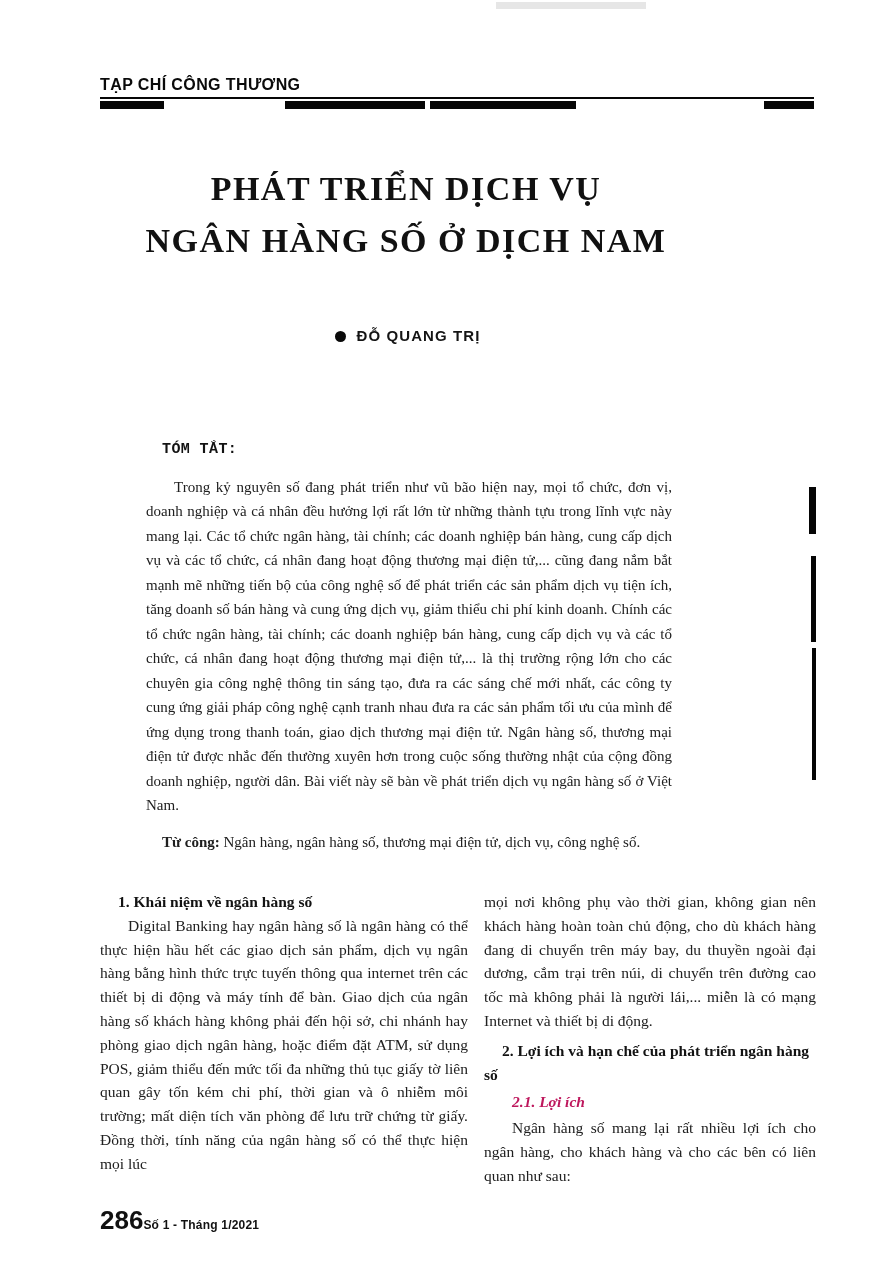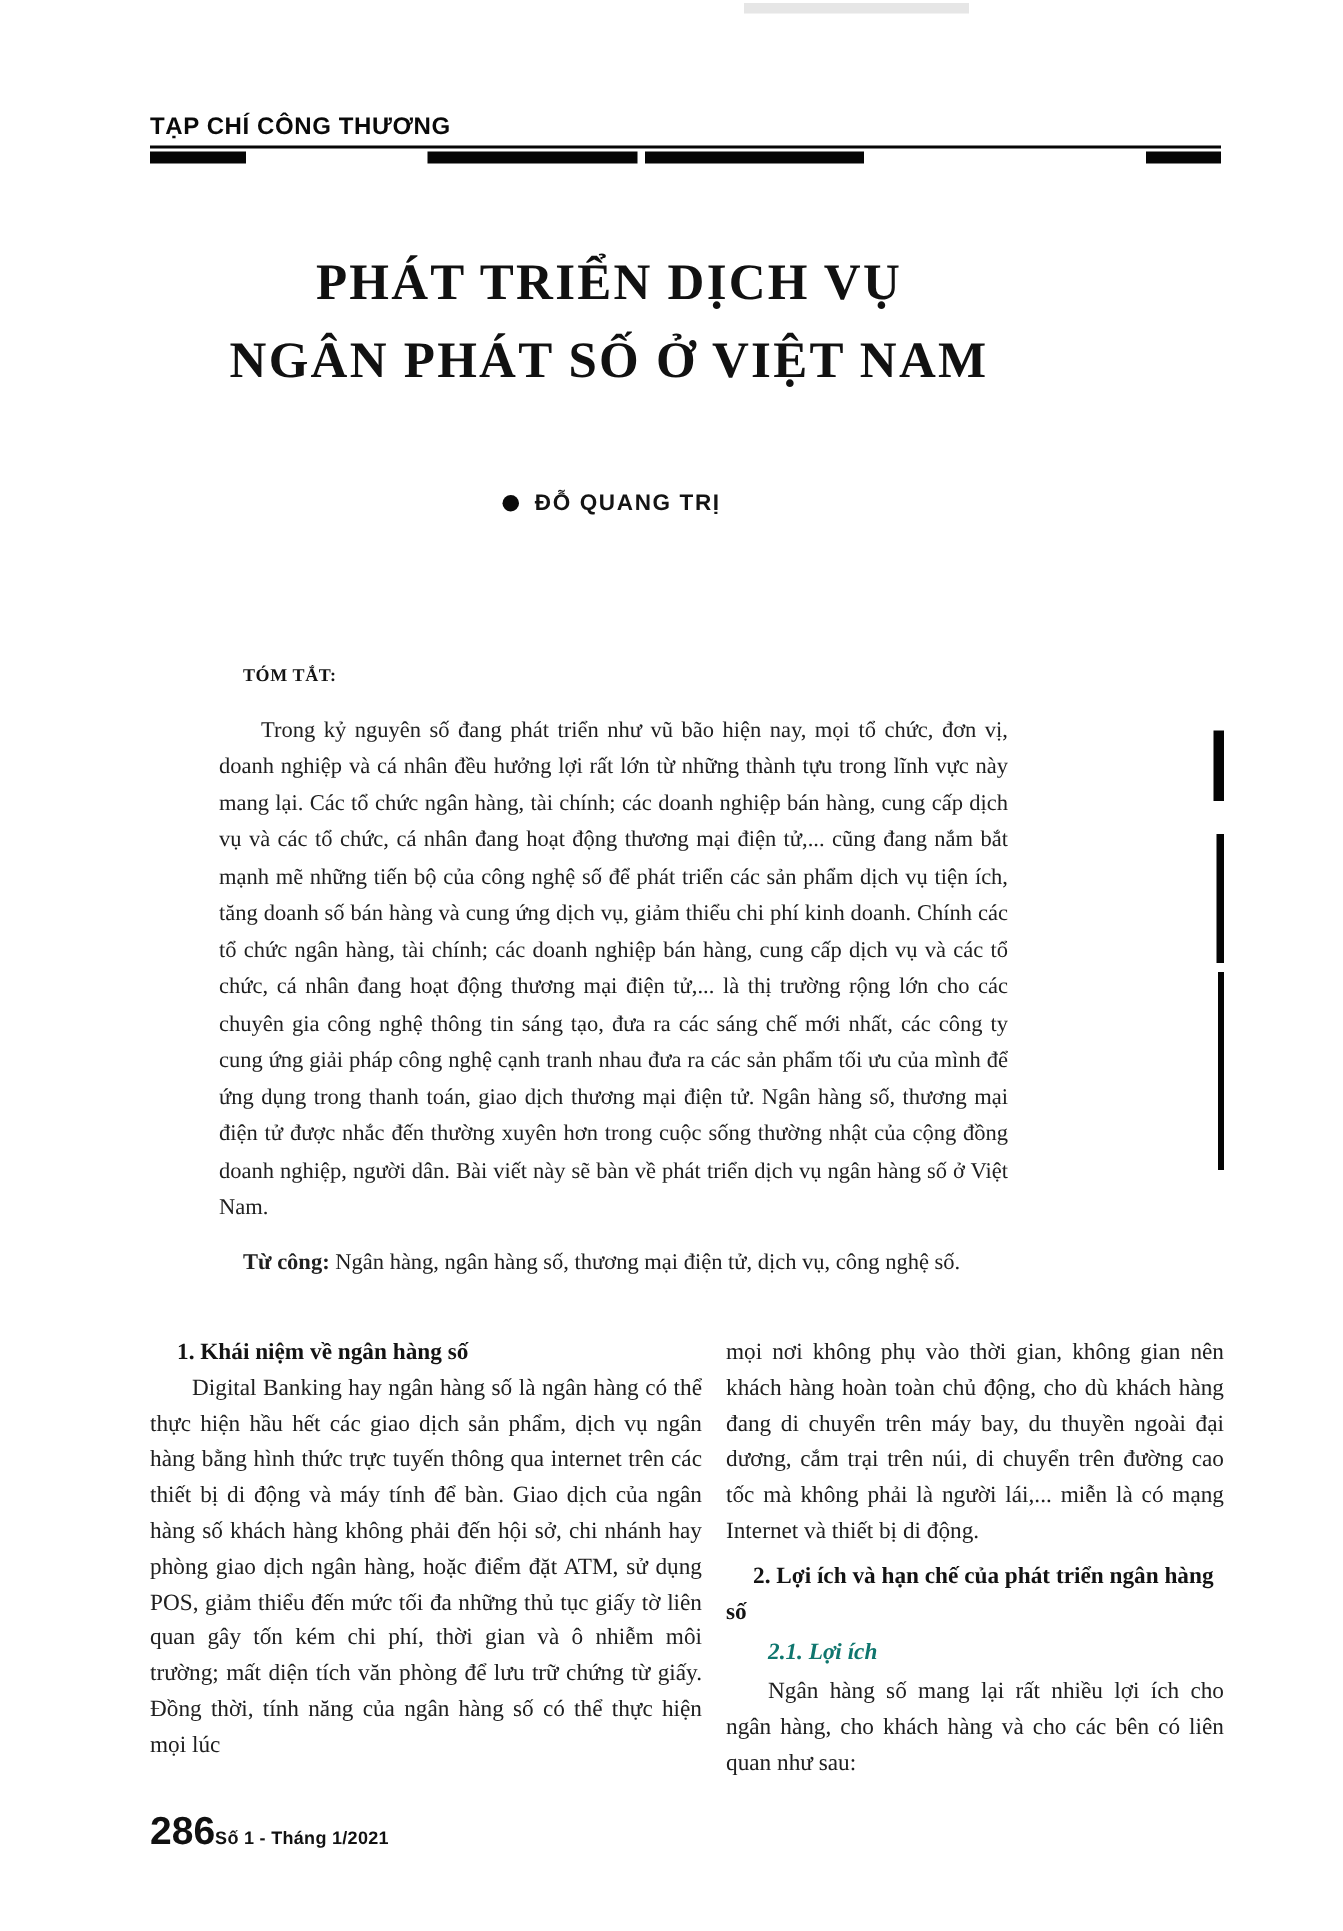--- a/index.html
+++ b/index.html
@@ -52,22 +52,22 @@
     display:inline-block;width:11px;height:11px;border-radius:50%;
     background:#0a0a0a;margin-right:10px;vertical-align:-1px;
   }
 
   
   .abstract{
     position:absolute;left:134px;right:132px;top:438px;
     font-size:15px;line-height:24.5px;color:#202020;
   }
   .abstract-heading{
-    font-weight:bold;font-size:12px;letter-spacing:.4px;
-    margin:0 0 4px 28px;color:#131313;
+    font-weight:bold;font-size:15px;letter-spacing:.4px;
+    margin:0 0 4px 28px;color:#131313;font-family:Liberation Mono, monospace;
   }
   .abstract-text{
     text-align:justify;text-indent:28px;margin:12px;
   }
   .keywords-line{
     text-align:justify;text-indent:28px;margin:0;
   }
   .keywords-label{font-weight:bold;}
 
   
@@ -77,21 +77,21 @@
     font-size:15.5px;line-height:23.8px;color:#202020;
   }
   .col-left{width:368px;}
   .col-right{width:332px;}
   .sec-heading{
     font-weight:bold;margin:0;text-indent:18px;color:#131313;
   }
   .sec-heading.spaced{margin-top:6px;}
   .sub-heading{
     font-weight:bold;font-style:italic;margin:4px 0 2px 0;
-    text-indent:28px;color:#0f766e;
+    text-indent:28px;color:#be185d;
   }
   .body-para{
     text-align:justify;text-indent:28px;margin:0;
   }
   .body-para.no-indent{text-indent:0;}
 
   
   .footer{
     position:absolute;left:100px;top:1205px;
     font-family:"Liberation Sans", sans-serif;
@@ -119,21 +119,21 @@
   <div class="header-rule">
     <div class="rule-line"></div>
     <div class="rule-bar rb1"></div>
     <div class="rule-bar rb2"></div>
     <div class="rule-bar rb3"></div>
     <div class="rule-bar rb4"></div>
   </div>
 
   <div class="article-title">
     <div>PHÁT TRIỂN DỊCH VỤ</div>
-    <div>NGÂN PHÁT SỐ Ở VIỆT NAM</div>
+    <div>NGÂN HÀNG SỐ Ở DỊCH NAM</div>
   </div>
   <div class="author-line">
     <span class="author-bullet"></span><span>ĐỖ QUANG TRỊ</span>
   </div>
 
   <div class="abstract">
     <div class="abstract-heading">TÓM TẮT:</div>
     <p class="abstract-text">Trong kỷ nguyên số đang phát triển như vũ bão hiện nay, mọi tổ chức, đơn vị, doanh nghiệp và cá nhân đều hưởng lợi rất lớn từ những thành tựu trong lĩnh vực này mang lại. Các tổ chức ngân hàng, tài chính; các doanh nghiệp bán hàng, cung cấp dịch vụ và các tổ chức, cá nhân đang hoạt động thương mại điện tử,... cũng đang nắm bắt mạnh mẽ những tiến bộ của công nghệ số để phát triển các sản phẩm dịch vụ tiện ích, tăng doanh số bán hàng và cung ứng dịch vụ, giảm thiểu chi phí kinh doanh. Chính các tổ chức ngân hàng, tài chính; các doanh nghiệp bán hàng, cung cấp dịch vụ và các tổ chức, cá nhân đang hoạt động thương mại điện tử,... là thị trường rộng lớn cho các chuyên gia công nghệ thông tin sáng tạo, đưa ra các sáng chế mới nhất, các công ty cung ứng giải pháp công nghệ cạnh tranh nhau đưa ra các sản phẩm tối ưu của mình để ứng dụng trong thanh toán, giao dịch thương mại điện tử. Ngân hàng số, thương mại điện tử được nhắc đến thường xuyên hơn trong cuộc sống thường nhật của cộng đồng doanh nghiệp, người dân. Bài viết này sẽ bàn về phát triển dịch vụ ngân hàng số ở Việt Nam.</p>
     <p class="keywords-line"><span class="keywords-label">Từ công:</span><span> Ngân hàng, ngân hàng số, thương mại điện tử, dịch vụ, công nghệ số.</span></p>
   </div>

